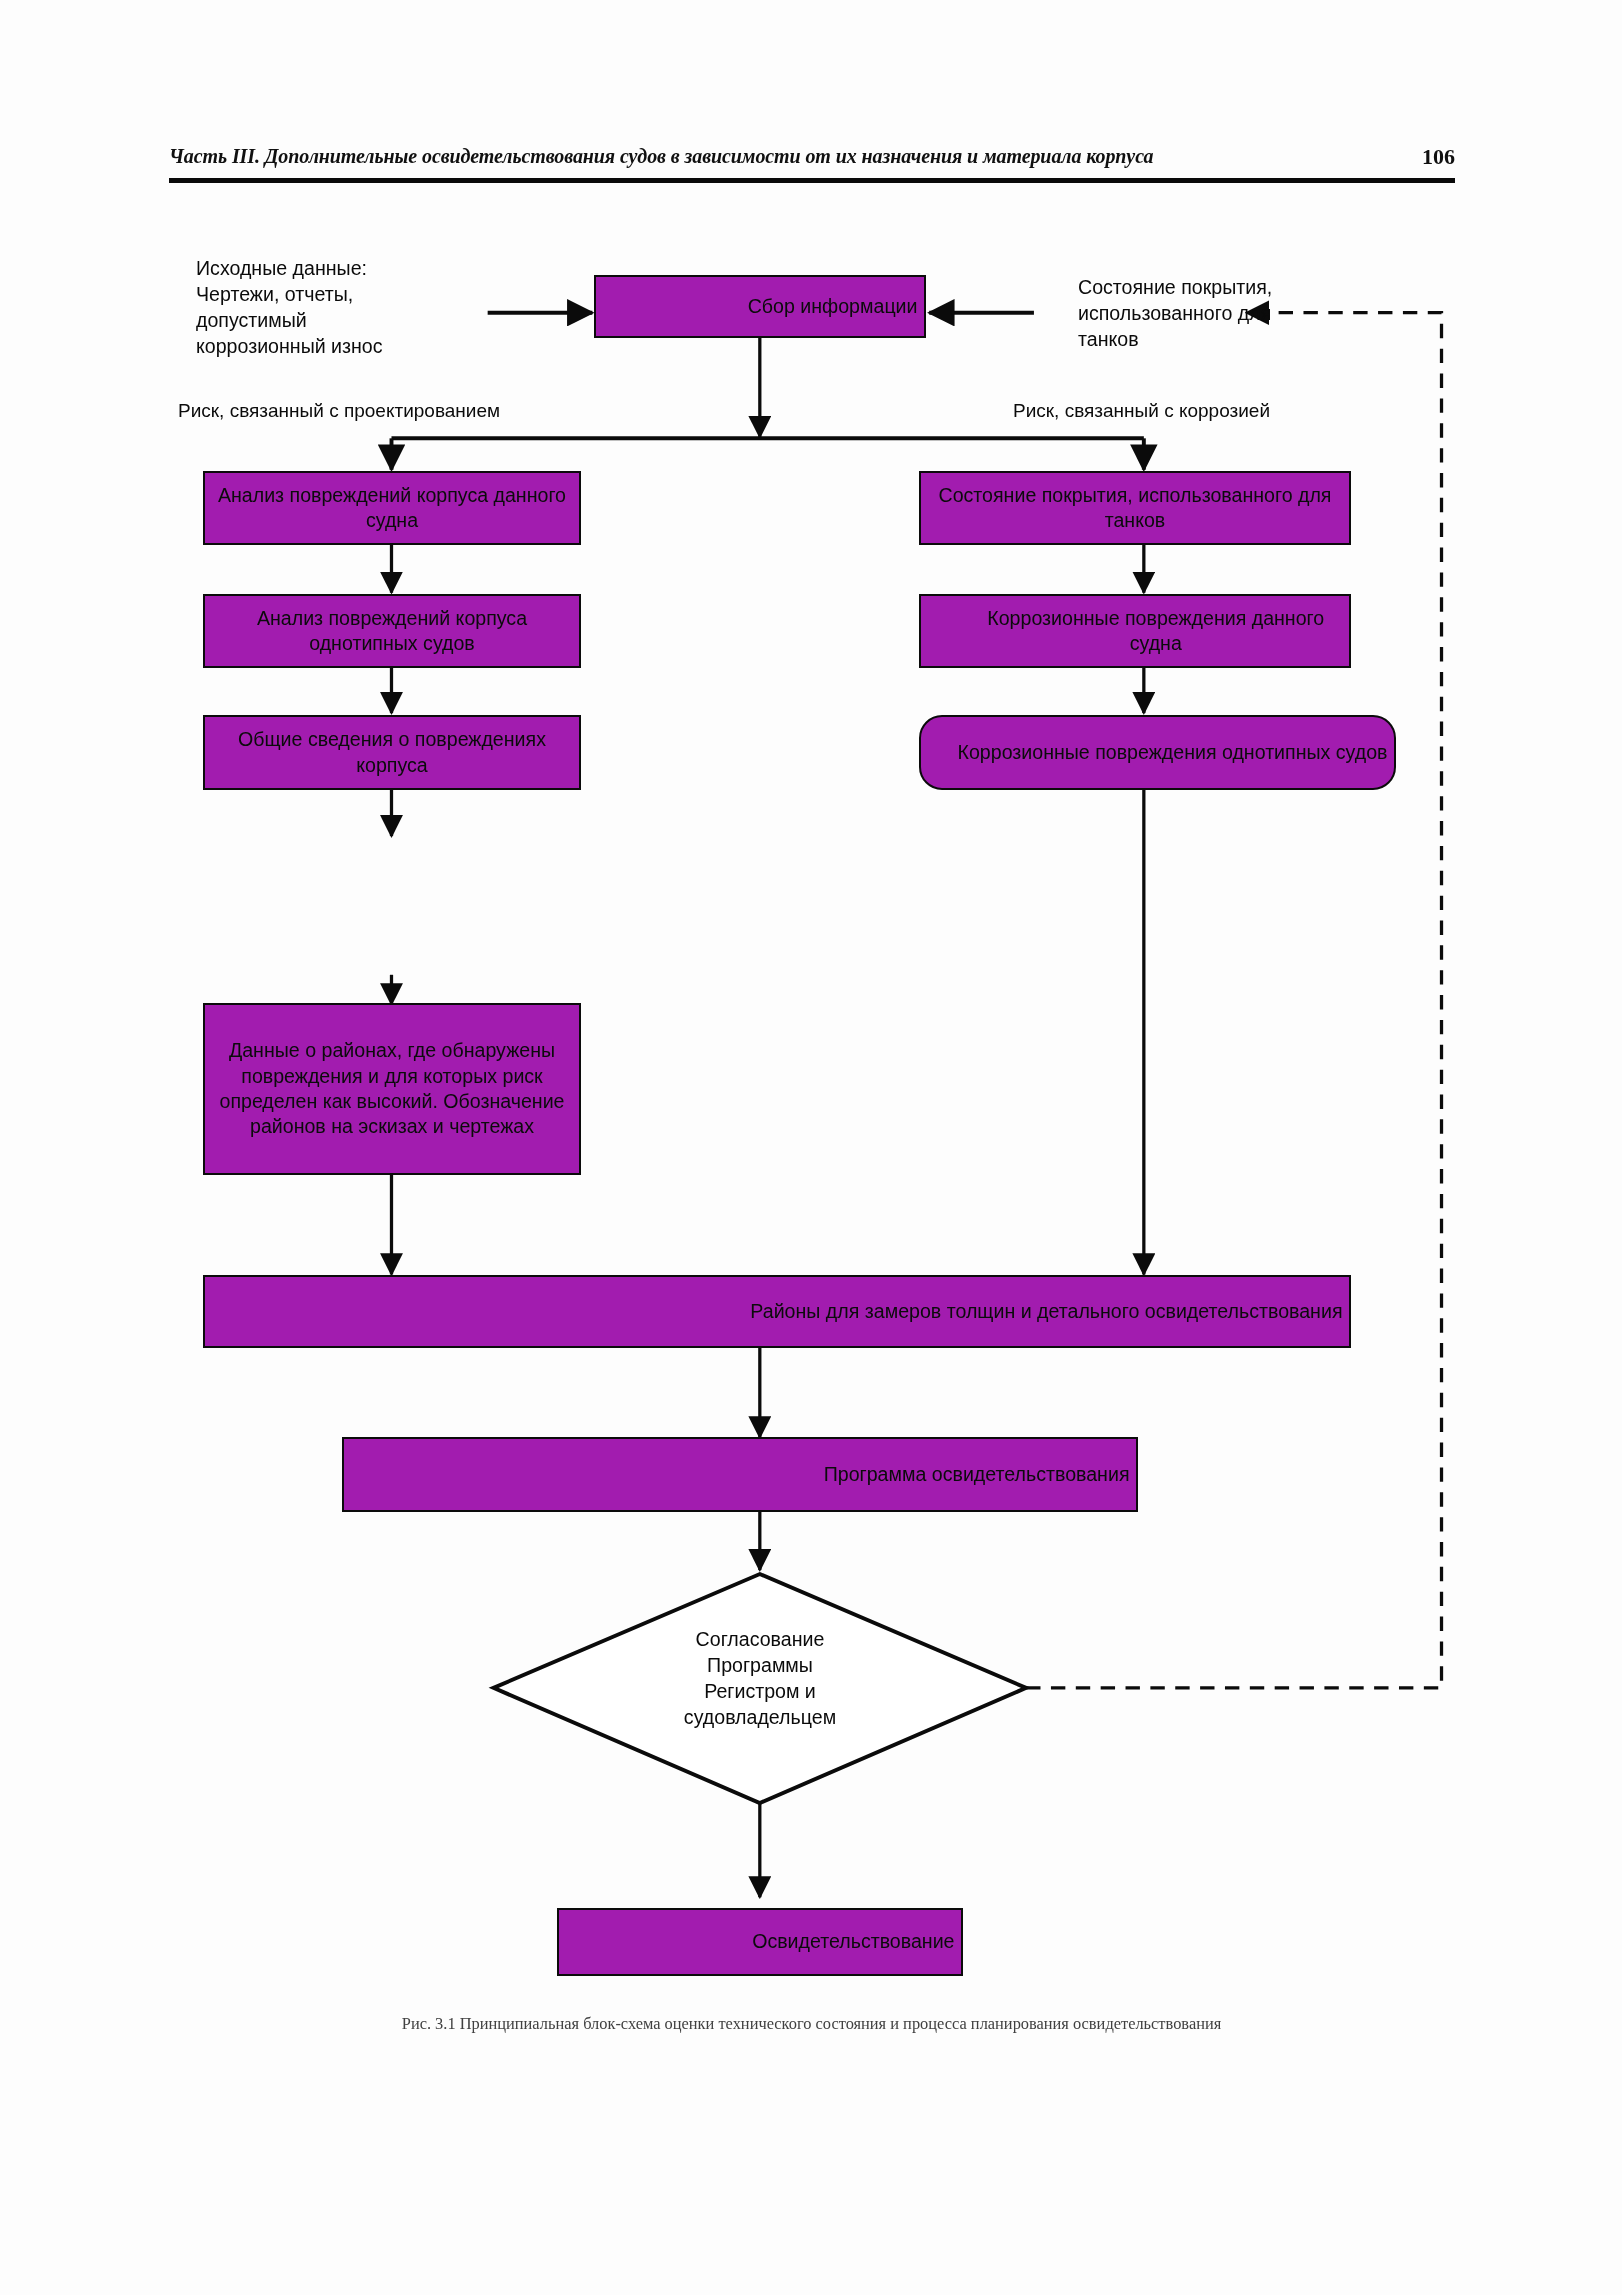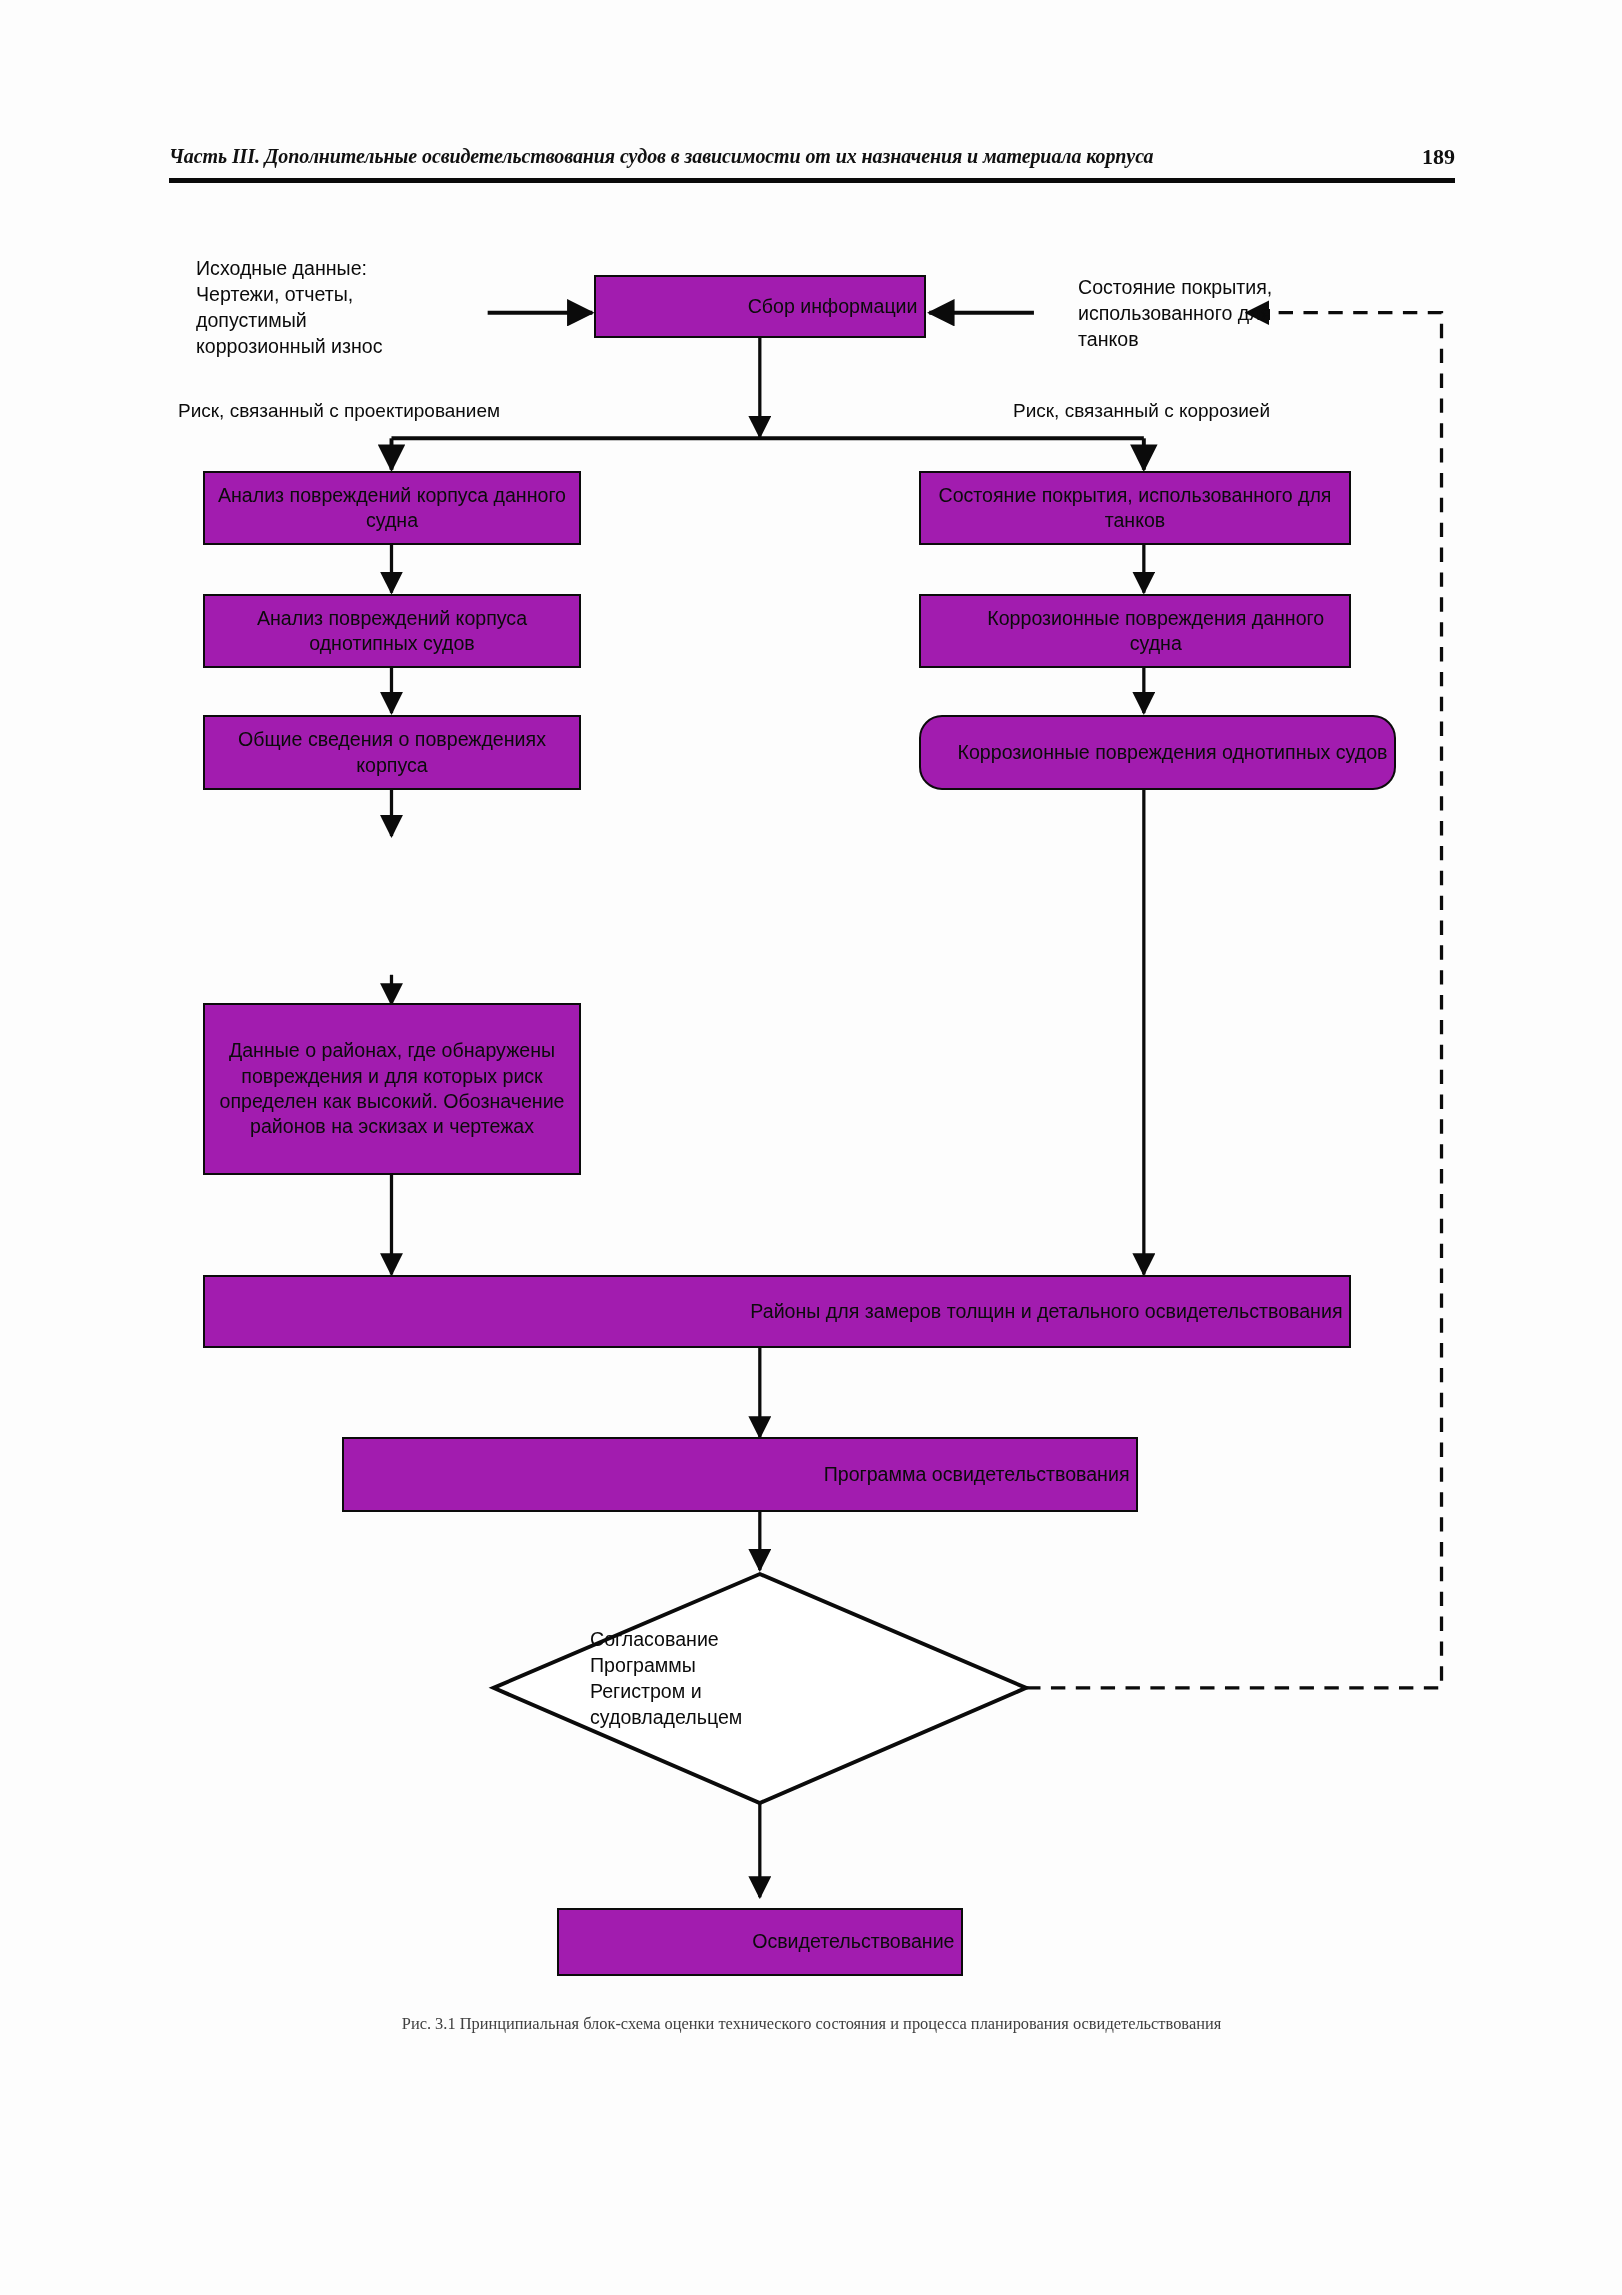--- a/index.html
+++ b/index.html
@@ -88,20 +88,21 @@
     white-space: pre-line;
   }
   .branchlabel {
     position: absolute;
     color: #0b0b0b;
     font-size: 19px;
     white-space: nowrap;
   }
   .diamond-text {
     position: absolute;
+    text-align: center;
     color: #0b0b0b;
     font-size: 19.6px;
     line-height: 1.33;
     white-space: pre-line;
   }
 
   
   #caption {
     position: absolute;
     left: 0;
@@ -113,21 +114,21 @@
     color: #404040;
   }
 </style>
 </head>
 <body>
 
 <div id="page">
 
   <div id="header-band">
     <div id="header-title">Часть III. Дополнительные освидетельствования судов в зависимости от их назначения и материала корпуса</div>
-    <div id="header-pageno">189</div>
+    <div id="header-pageno">106</div>
   </div>
   <div id="header-rule"></div>
 
   <svg id="flow" viewBox="0 0 2480 3508" aria-hidden="true">
     <defs>
       <marker id="ah" viewBox="0 0 10 10" refX="9.2" refY="5" markerWidth="7" markerHeight="7" orient="auto-start-reverse">
         <path d="M 0 0 L 10 5 L 0 10 z" fill="#0b0b0b"></path>
       </marker>
       <marker id="ah-dash" viewBox="0 0 10 10" refX="9.2" refY="5" markerWidth="7.5" markerHeight="7.5" orient="auto-start-reverse">
         <path d="M 0 0 L 10 5 L 0 10 z" fill="#0b0b0b"></path>

